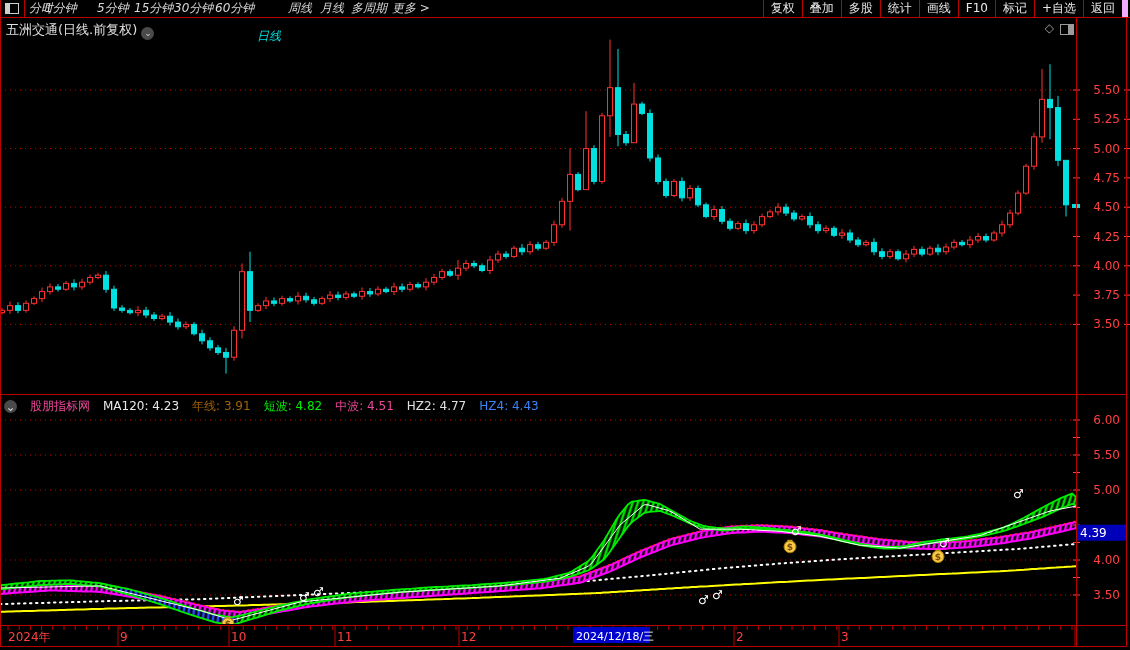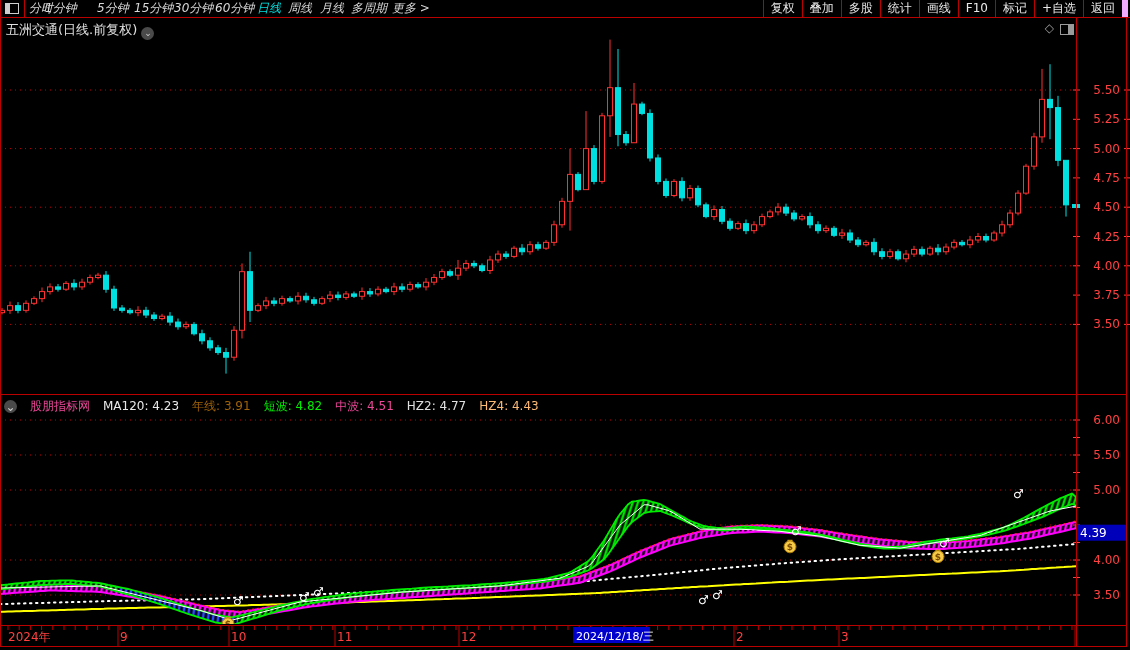--- a/index.html
+++ b/index.html
@@ -1,21 +1,21 @@
 <!DOCTYPE html>
 <html><head>
 <meta charset="utf-8">
 <style>
   html,body{margin:0;padding:0;background:#000;}
   #screen{position:relative;width:1130px;height:650px;background:#000;overflow:hidden;
           font-family:"DejaVu Sans","Liberation Sans",sans-serif;}
   
   #toolbar{position:absolute;left:0;top:0;width:1130px;height:17px;border-bottom:1px solid #bb0000;border-left:1px solid #bb0000;}
   .tmenu{position:absolute;top:1px;font-size:12px;color:#d8d8d8;line-height:15px;white-space:nowrap;cursor:default;font-style:italic;}
-  .tmenu.active{color:#00e0e0;}
+  .tmenu.active{color:#00e0e0;margin-top:28px;}
   #tb-icon{position:absolute;left:4px;top:3px;width:12px;height:9px;border:1px solid #cfcfcf;}
   #tb-icon:before{content:"";position:absolute;left:0;top:0;width:4px;height:9px;background:#cfcfcf;}
   #tb-sep{position:absolute;left:23px;top:0;width:1px;height:17px;background:#bb0000;}
   #tb-right{position:absolute;right:3px;top:0;height:17px;display:flex;margin-left:8px;}
   .tbtn{font-size:12px;color:#e8e8e8;line-height:16px;padding:0 7px;border-left:1px solid #bb0000;white-space:nowrap;cursor:default;}
   .tbtn:last-child{border-right:6px solid #f0abfc;}
   
   #titlerow{position:absolute;left:0;top:18px;width:1130px;height:20px;}
   #sym-title{position:absolute;left:6px;top:3px;font-size:13px;color:#e0e0e0;white-space:nowrap;}
   .circ-chevron{display:inline-block;width:13px;height:13px;border-radius:50%;background:#4a4a4a;
@@ -593,16 +593,16 @@
     </svg>
 
   <div id="indheader">
     <span class="circ-chevron" style="flex:none;">⌄</span>
     <span style="color:#ec4899;">股朋指标网</span>
   <span style="color: rgb(232, 232, 232);">MA120: 4.23</span>
       <span style="color: #a16207;">年线: 3.91</span>
       <span style="color: rgb(0, 238, 0);">短波: 4.82</span>
       <span style="color: #ec4899;">中波: 4.51</span>
       <span style="color: rgb(224, 224, 224);">HZ2: 4.77</span>
-      <span style="color: #fdba74;">HZ4: 4.43</span>
+      <span style="color: #3b82f6;">HZ4: 4.43</span>
     </div>
 
 </div>
 
 </body></html>

